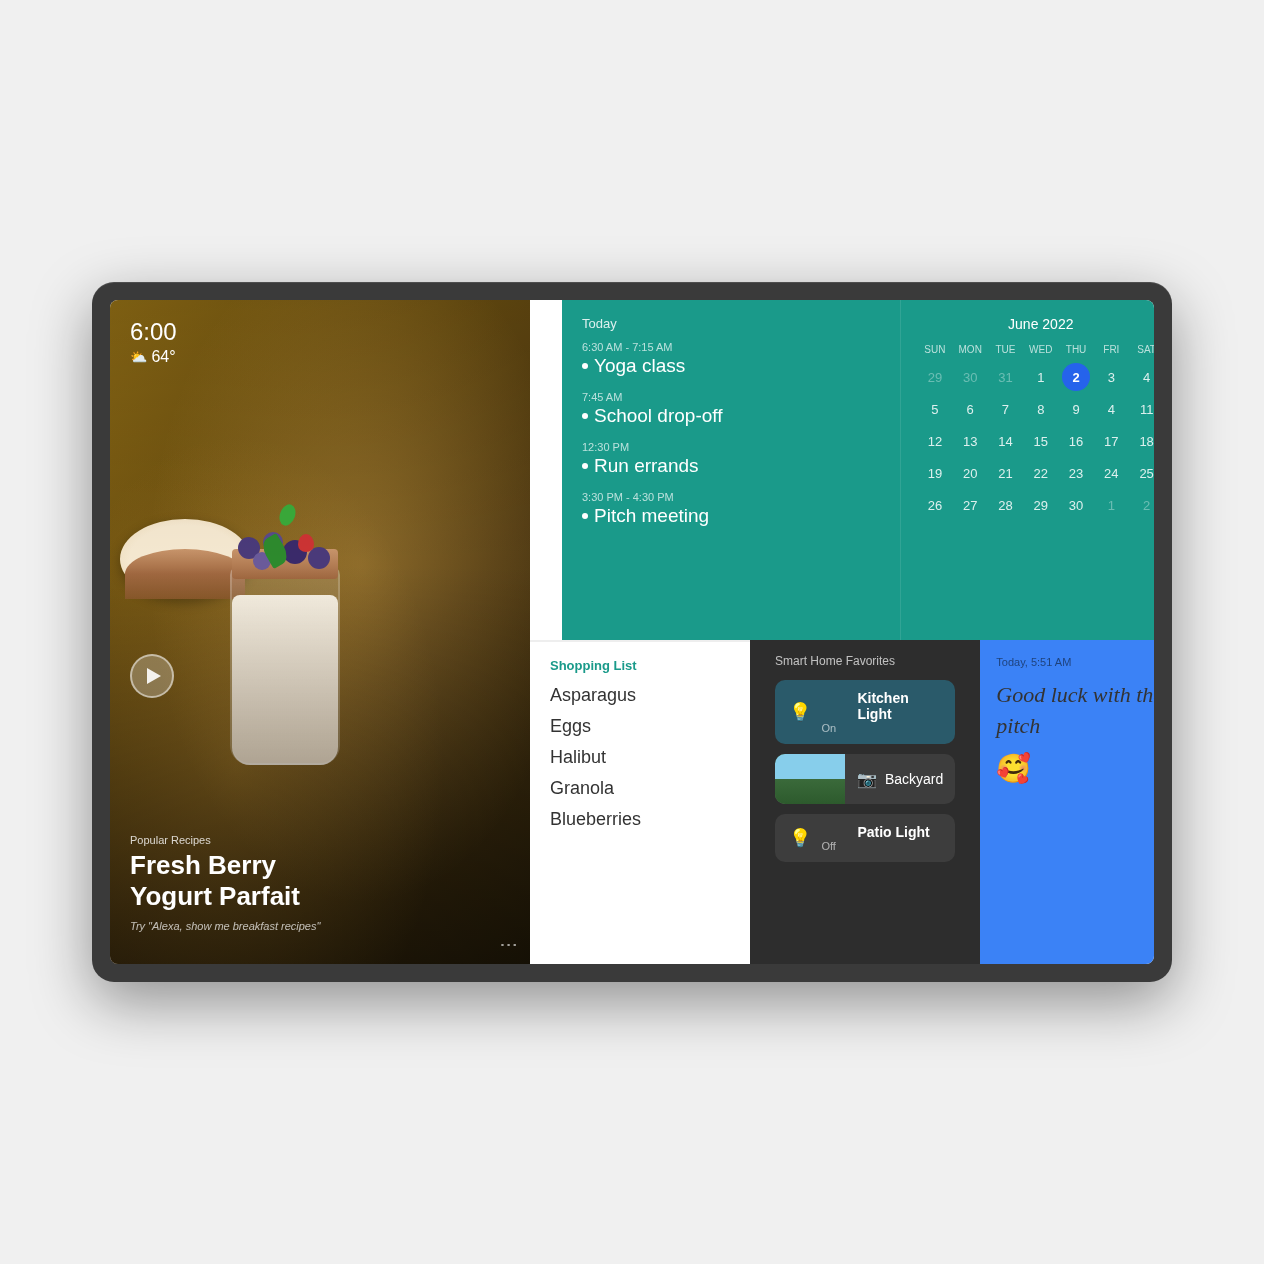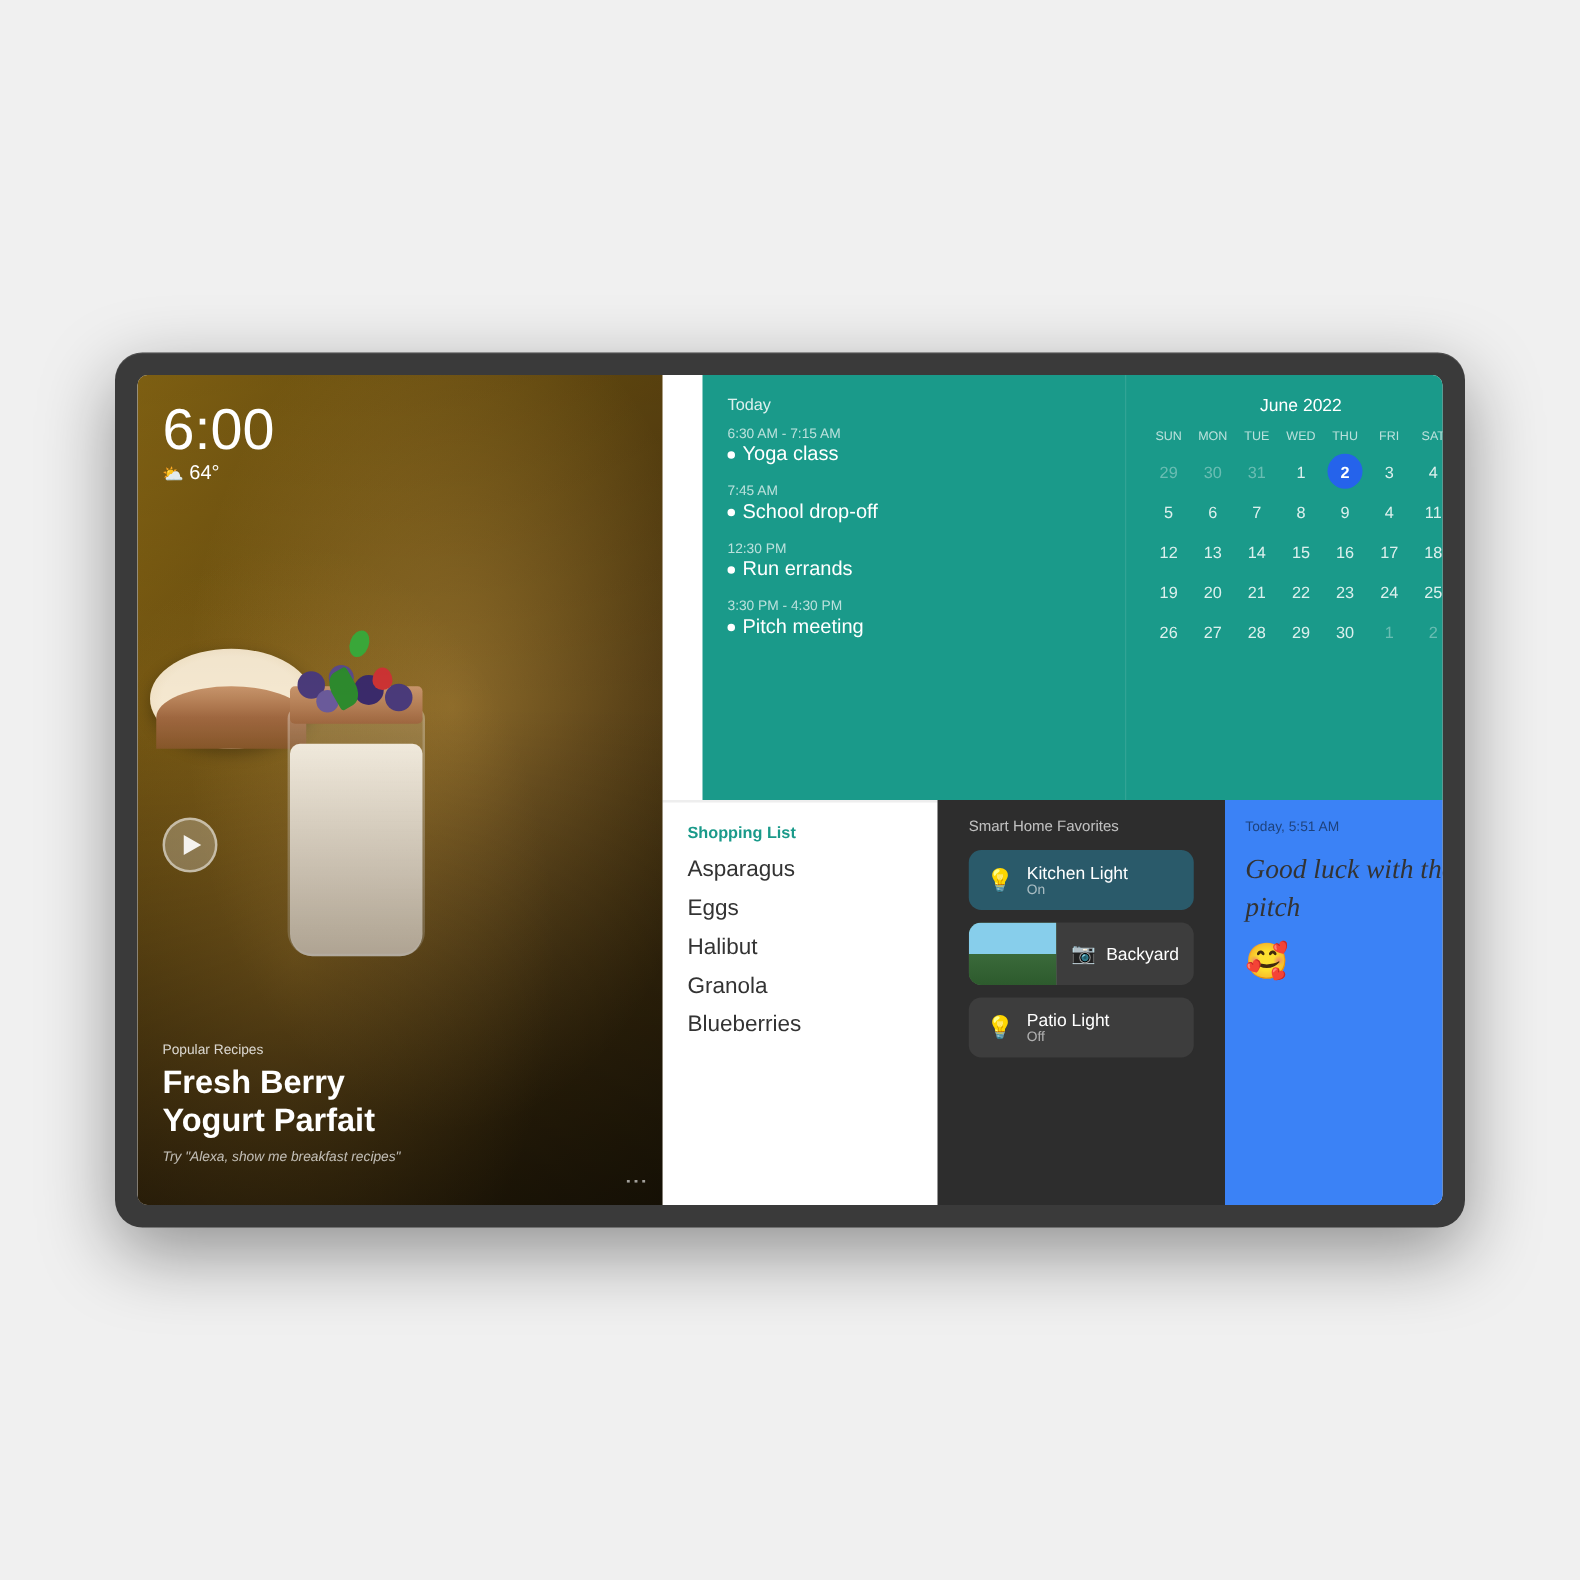--- a/index.html
+++ b/index.html
@@ -150,21 +150,21 @@
       position: absolute;
       inset: 0;
       background: linear-gradient(to bottom, rgba(0,0,0,0.1) 0%, rgba(0,0,0,0.0) 40%, rgba(0,0,0,0.5) 100%);
     }
     .hero-top {
       position: absolute;
       top: 20px;
       left: 20px;
     }
     .hero-time {
-      font-size: 46px;
+      font-size: 24px;
       font-weight: 300;
       color: #fff;
       line-height: 1;
     }
     .hero-weather {
       font-size: 16px;
       color: #fff;
       margin-top: 4px;
       display: flex;
       align-items: center;
@@ -255,21 +255,21 @@
     }
     .event {
       margin-bottom: 14px;
     }
     .event-time {
       font-size: 11px;
       color: rgba(255,255,255,0.7);
       margin-bottom: 2px;
     }
     .event-name {
-      font-size: 16px;
+      font-size: 19px;
       color: #fff;
       font-weight: 400;
       display: flex;
       align-items: center;
       gap: 6px;
     }
     .event-dot {
       width: 6px;
       height: 6px;
       background: #fff;
@@ -386,21 +386,22 @@
       background: #2a5a6a;
     }
     .device-icon {
       font-size: 18px;
       color: #fff;
     }
     .device-info { flex: 1; }
     .device-name {
       font-size: 14px;
       color: #fff;
-      font-weight: 400;
+      font-weight: 700;
+      margin-left: 36px;
     }
     .device-status {
       font-size: 11px;
       color: rgba(255,255,255,0.6);
     }
     .backyard-card {
       background: #3d3d3d;
       border-radius: 10px;
       padding: 0;
       margin-bottom: 10px;

